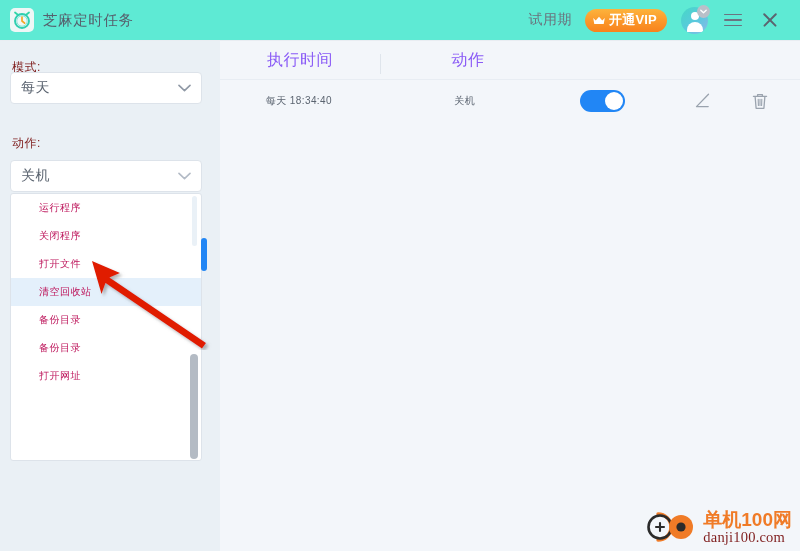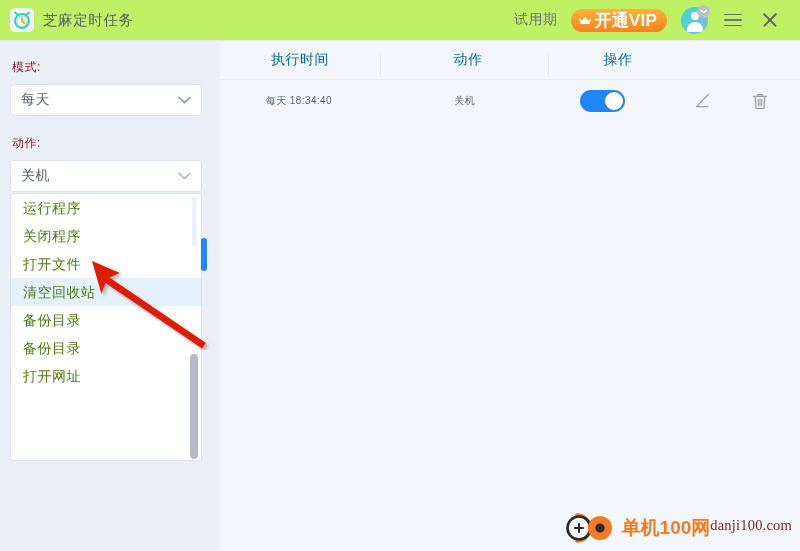--- a/index.html
+++ b/index.html
@@ -14,21 +14,21 @@
     overflow: hidden;
     position: relative;
     -webkit-font-smoothing: antialiased;
   }
 
   
   #titlebar {
     position: absolute;
     left: 0; top: 0;
     width: 800px; height: 41px;
-    background: #bef264;
+    background: #5eead4;
     border-bottom: 1px solid #e9edf2;
     box-sizing: border-box;
     display: flex;
     align-items: center;
   }
   #app-icon {
     margin-left: 10px;
     width: 24px; height: 24px;
     display: block;
   }
@@ -59,21 +59,21 @@
     padding: 0 10px 0 7px;
     cursor: pointer;
   }
   #vip-button .crown {
     width: 14px; height: 11px;
     margin-right: 3px;
     display: block;
   }
   #vip-label {
     color: #ffffff;
-    font-size: 17px;
+    font-size: 13px;
     font-weight: bold;
     letter-spacing: .2px;
   }
   #avatar-wrap {
     position: relative;
     margin-left: 14px;
     width: 27px; height: 27px;
     cursor: pointer;
   }
   #avatar {
@@ -164,21 +164,21 @@
     width: 192px;
     height: 32px;
     background: #ffffff;
     border: 1px solid #dde3ea;
     border-radius: 4px;
     box-sizing: border-box;
     display: flex;
     align-items: center;
     cursor: pointer;
   }
-  #mode-select { top: 43px; gap: 31px; }
+  #mode-select { top: 31px; gap: 31px; }
   #action-select { top: 119px; }
   .select-box .value {
     margin-left: 10px;
     font-size: 14px;
     color: #5b6470;
     letter-spacing: .5px;
   }
   .select-box .chev {
     margin-left: auto;
     margin-right: 10px;
@@ -195,23 +195,23 @@
     background: #ffffff;
     border: 1px solid #dde3ea;
     border-radius: 3px;
     box-sizing: border-box;
     overflow: hidden;
     z-index: 5;
   }
   .dd-item {
     height: 28px;
     line-height: 28px;
-    padding-left: 12px;
-    font-size: 14px;
-    color: #4d7c0f;
+    padding-left: 28px;
+    font-size: 10px;
+    color: #be185d;
     letter-spacing: .5px;
     cursor: pointer;
     box-sizing: border-box;
   }
   .dd-item.selected {
     background: #e4f0fb;
   }
   #dd-track-top {
     position: absolute;
     right: 4px;
@@ -253,22 +253,22 @@
     background: #f3f6fa;
   }
   #table-header {
     position: relative;
     height: 38px;
     display: flex;
     align-items: center;
     border-bottom: 1px solid #e8edf3;
   }
   #table-header .th {
-    font-size: 14px;
-    color: #0369a1;
+    font-size: 16px;
+    color: #8b5cf6;
     text-align: center;
     letter-spacing: .5px;
     position: relative;
   }
   .col-time   { width: 160px; }
   .col-action { width: 160px; padding-left: 8px; }
   .col-status { width: 120px; }
   .col-ops    { width: 140px; }
   #table-header .th + .th::before {
     content: "";
@@ -321,21 +321,21 @@
   #watermark {
     position: absolute;
     right: 8px; bottom: 6px;
     display: flex;
     align-items: center;
     z-index: 15;
   }
   #watermark .wm-text {
     margin-left: 4px;
     display: flex;
-    flex-direction: row;
+    flex-direction: column;
     line-height: 1.05;
   }
   #wm-cn {
     font-size: 19px;
     color: #f07b27;
     font-weight: bold;
     letter-spacing: 0px;
   }
   #wm-url {
     font-size: 14.5px;
@@ -429,21 +429,20 @@
 
 </div>
 
 <div id="panel-scrollbar-thumb"></div>
 
 <div id="content">
 
   <div id="table-header">
     <div class="th col-time">执行时间</div>
     <div class="th col-action">动作</div>
-    <div class="th col-ops">操作</div>
   </div>
 
   <div class="table-row">
     <div class="td col-time">每天 18:34:40</div>
     <div class="td col-action">关机</div>
     <div class="td col-status">
       <div class="toggle">
         <div class="knob"></div>
       </div>
     </div>

